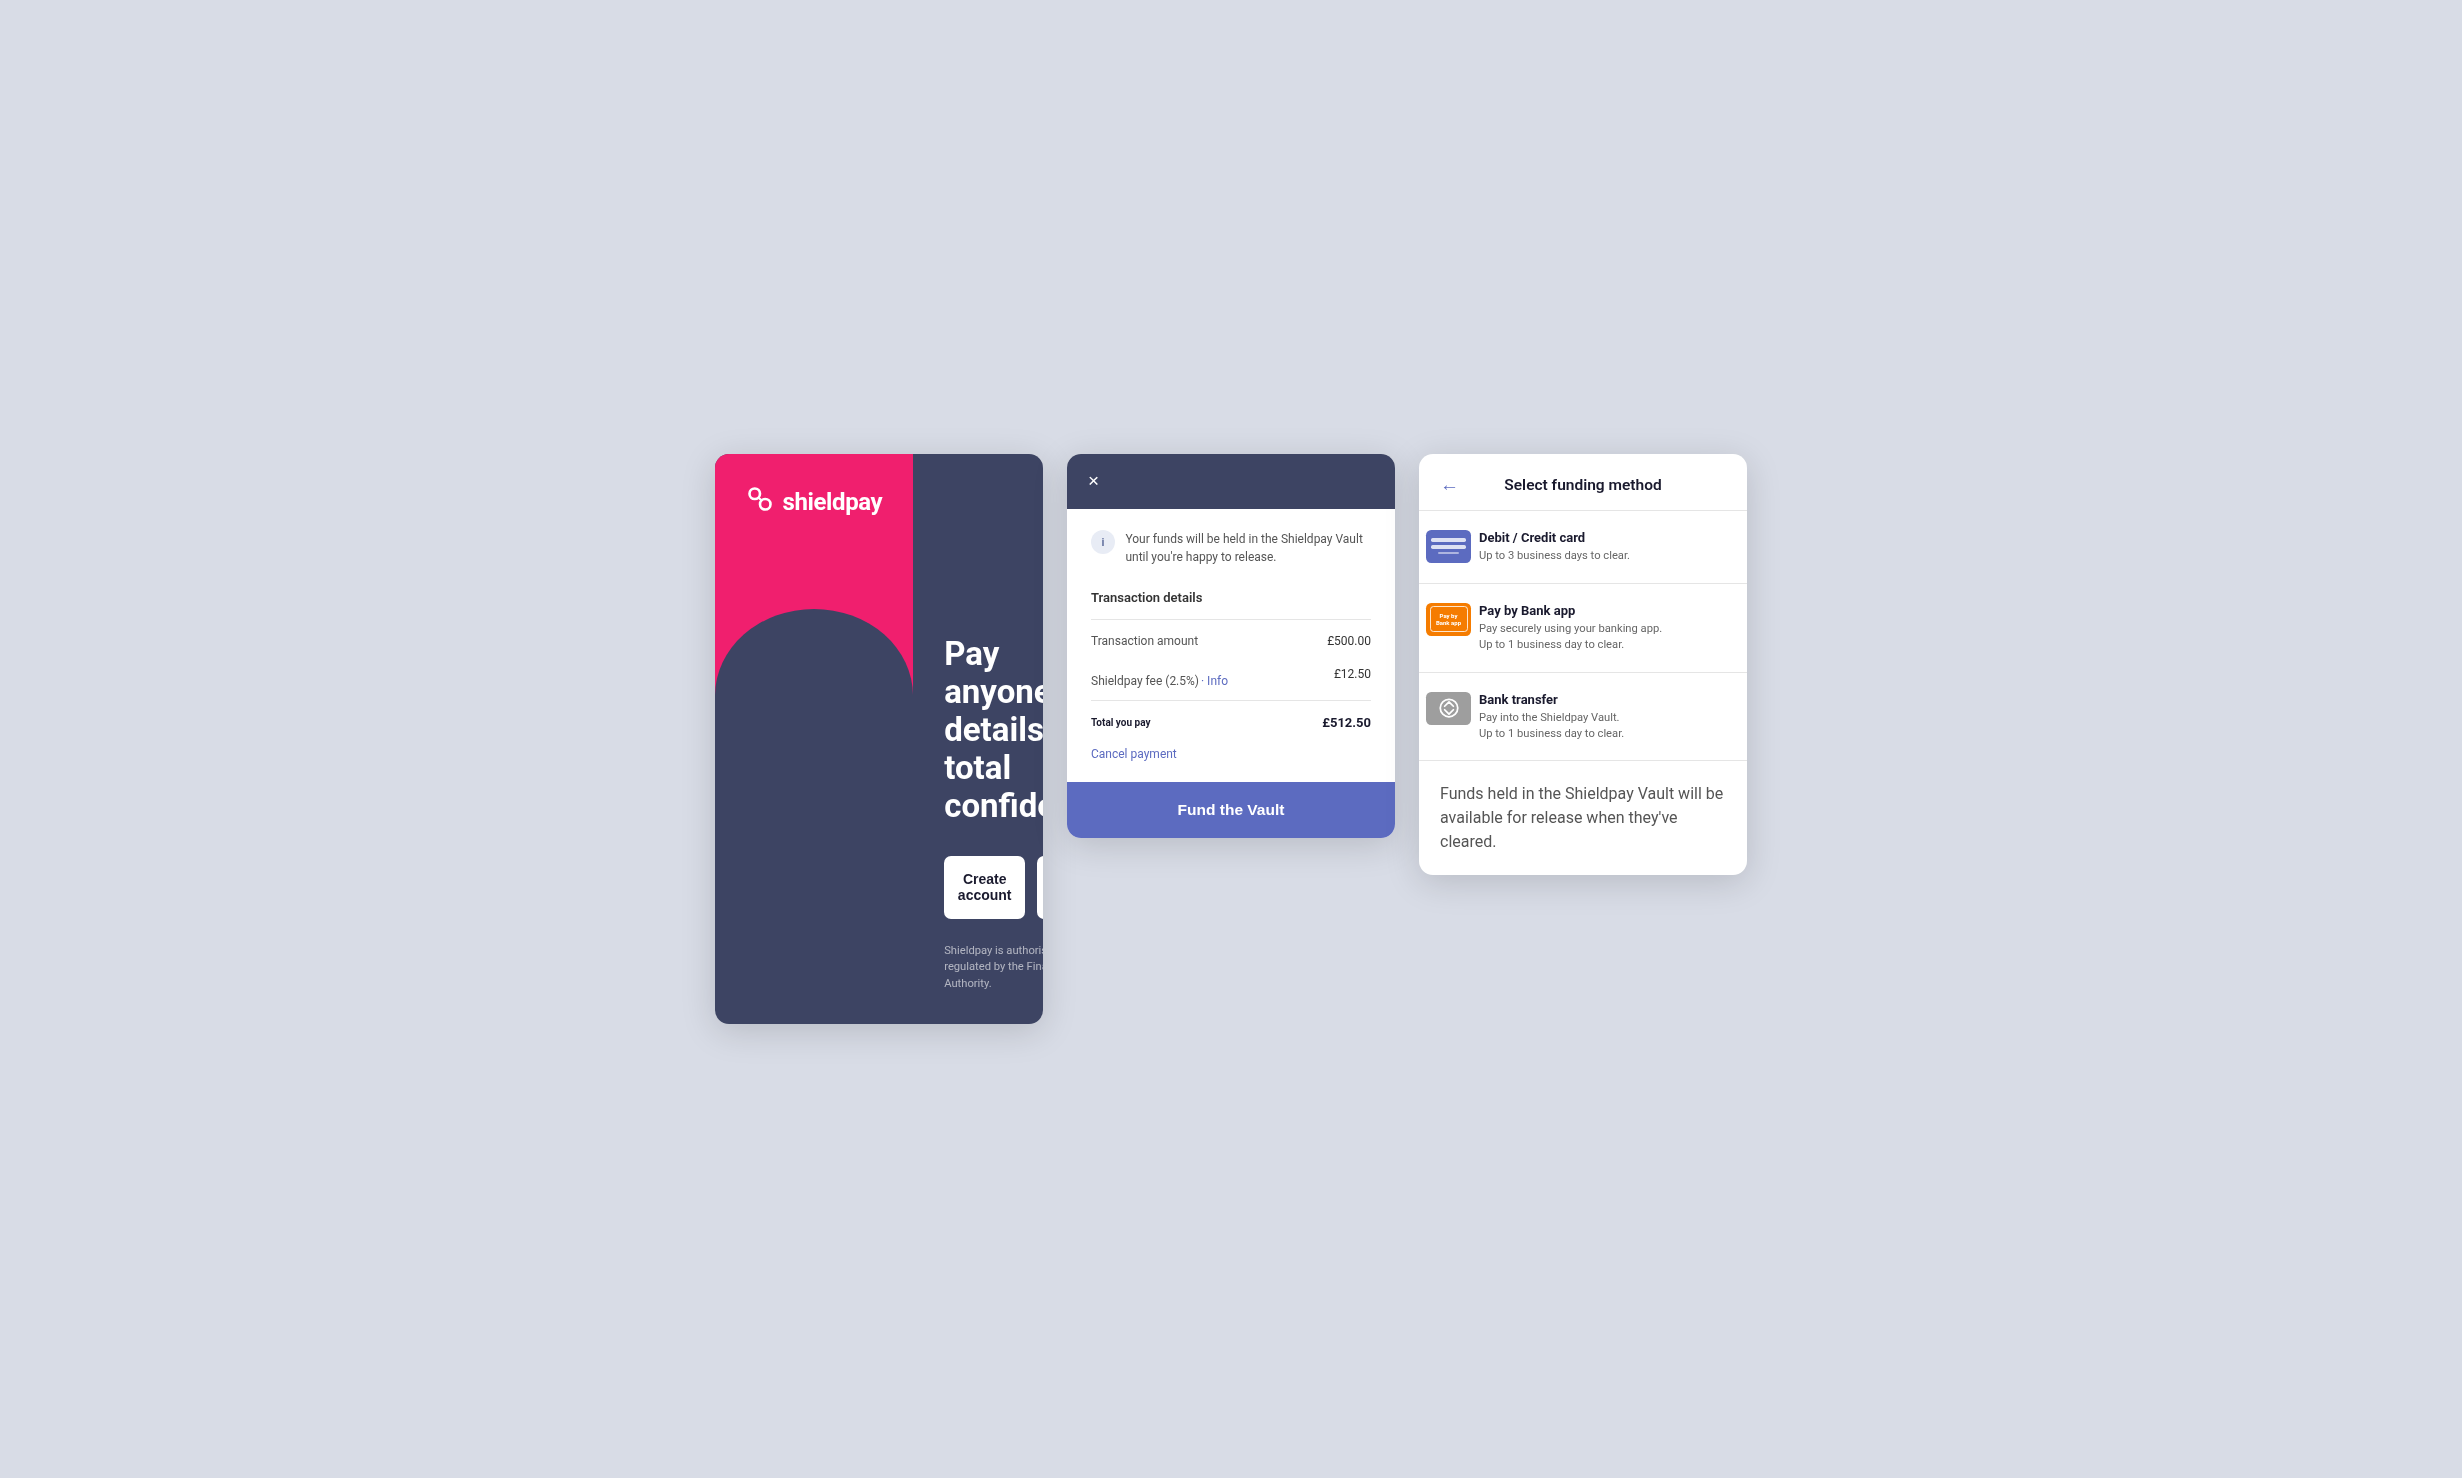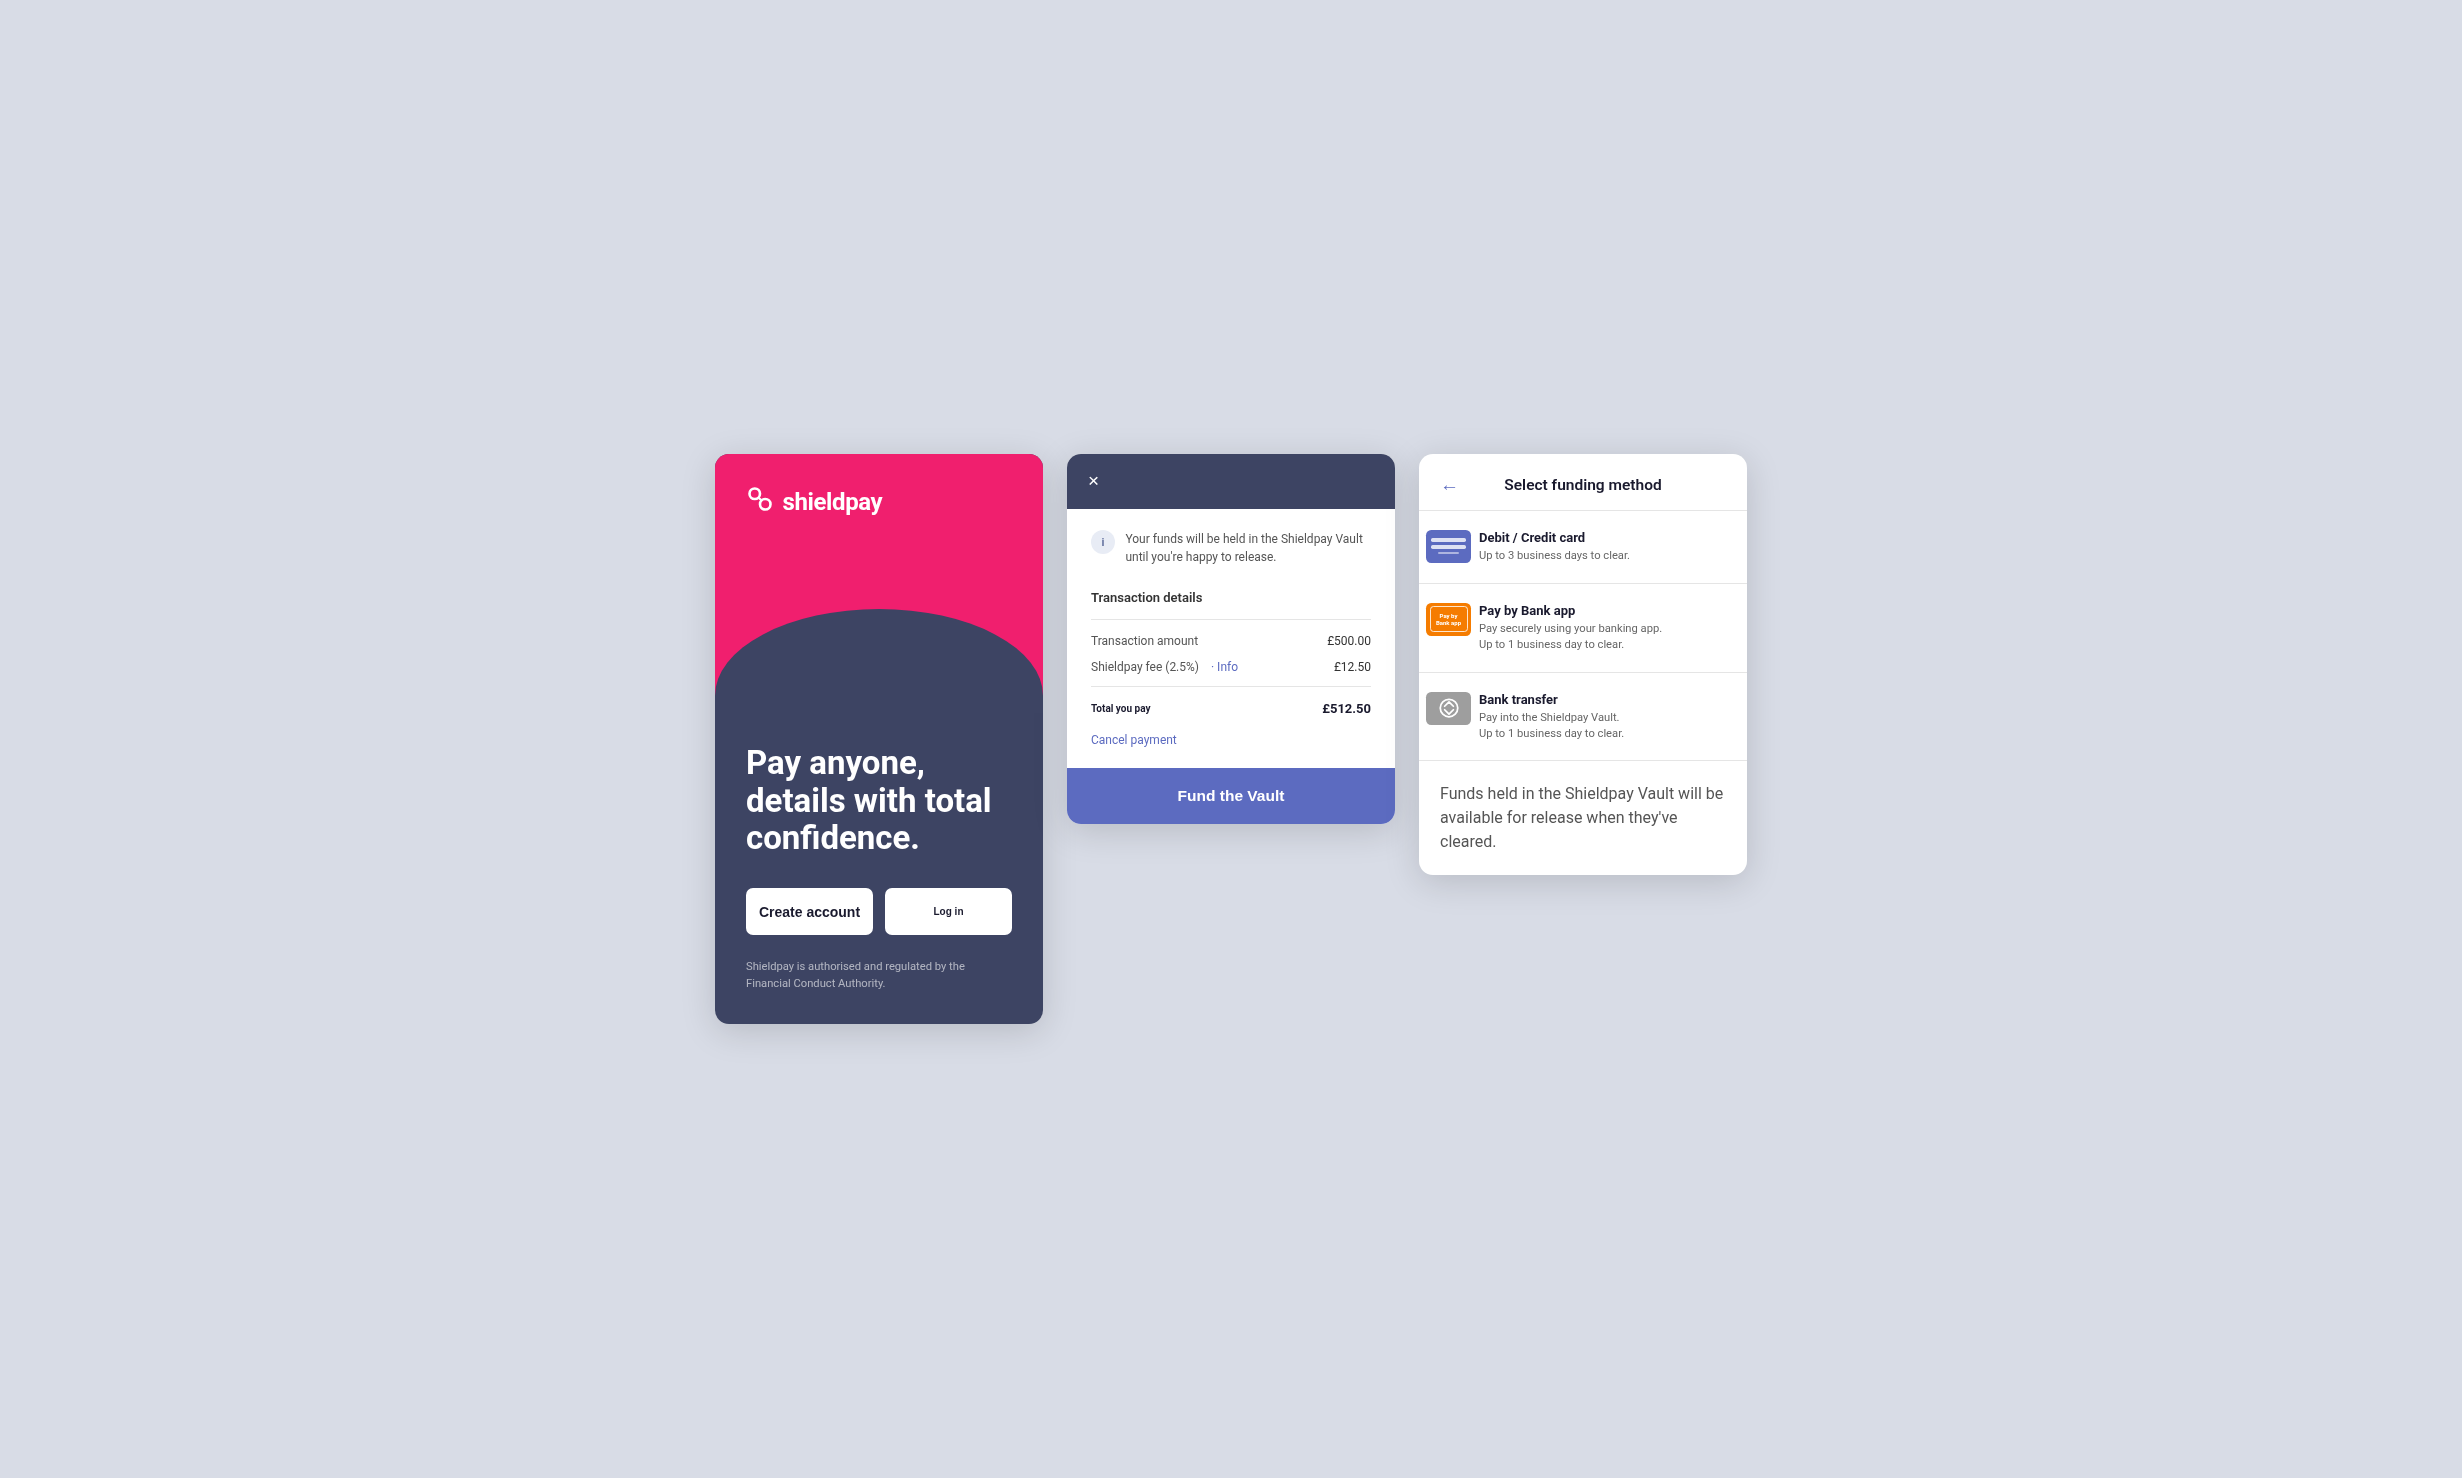--- a/index.html
+++ b/index.html
@@ -19,21 +19,21 @@
     }
 
     
     .screen-landing {
       width: 328px;
       min-height: 570px;
       border-radius: 14px;
       overflow: hidden;
       box-shadow: 0 7px 35px rgba(0,0,0,0.15);
       display: flex;
-      flex-direction: column;
+      flex-direction: row;
       background-color: #3d4463;
     }
     .landing-top {
       background-color: #f01f6e;
       padding: 31px 31px 0 31px;
       flex: 0 0 auto;
       position: relative;
       height: 259px;
     }
     .landing-top-curve {
@@ -261,21 +261,22 @@
     }
     .detail-fee-row {
       display: flex;
       justify-content: space-between;
       align-items: center;
       margin-bottom: 12px;
     }
     .fee-label-area {
       display: flex;
       align-items: center;
-      gap: 12px;
+      gap: 2px;
+      margin-top: 14px;
     }
     .fee-info-link {
       color: #5c6bc0;
       font-size: 12px;
       text-decoration: none;
     }
     .cancel-link {
       color: #5c6bc0;
       font-size: 12px;
       text-decoration: none;

